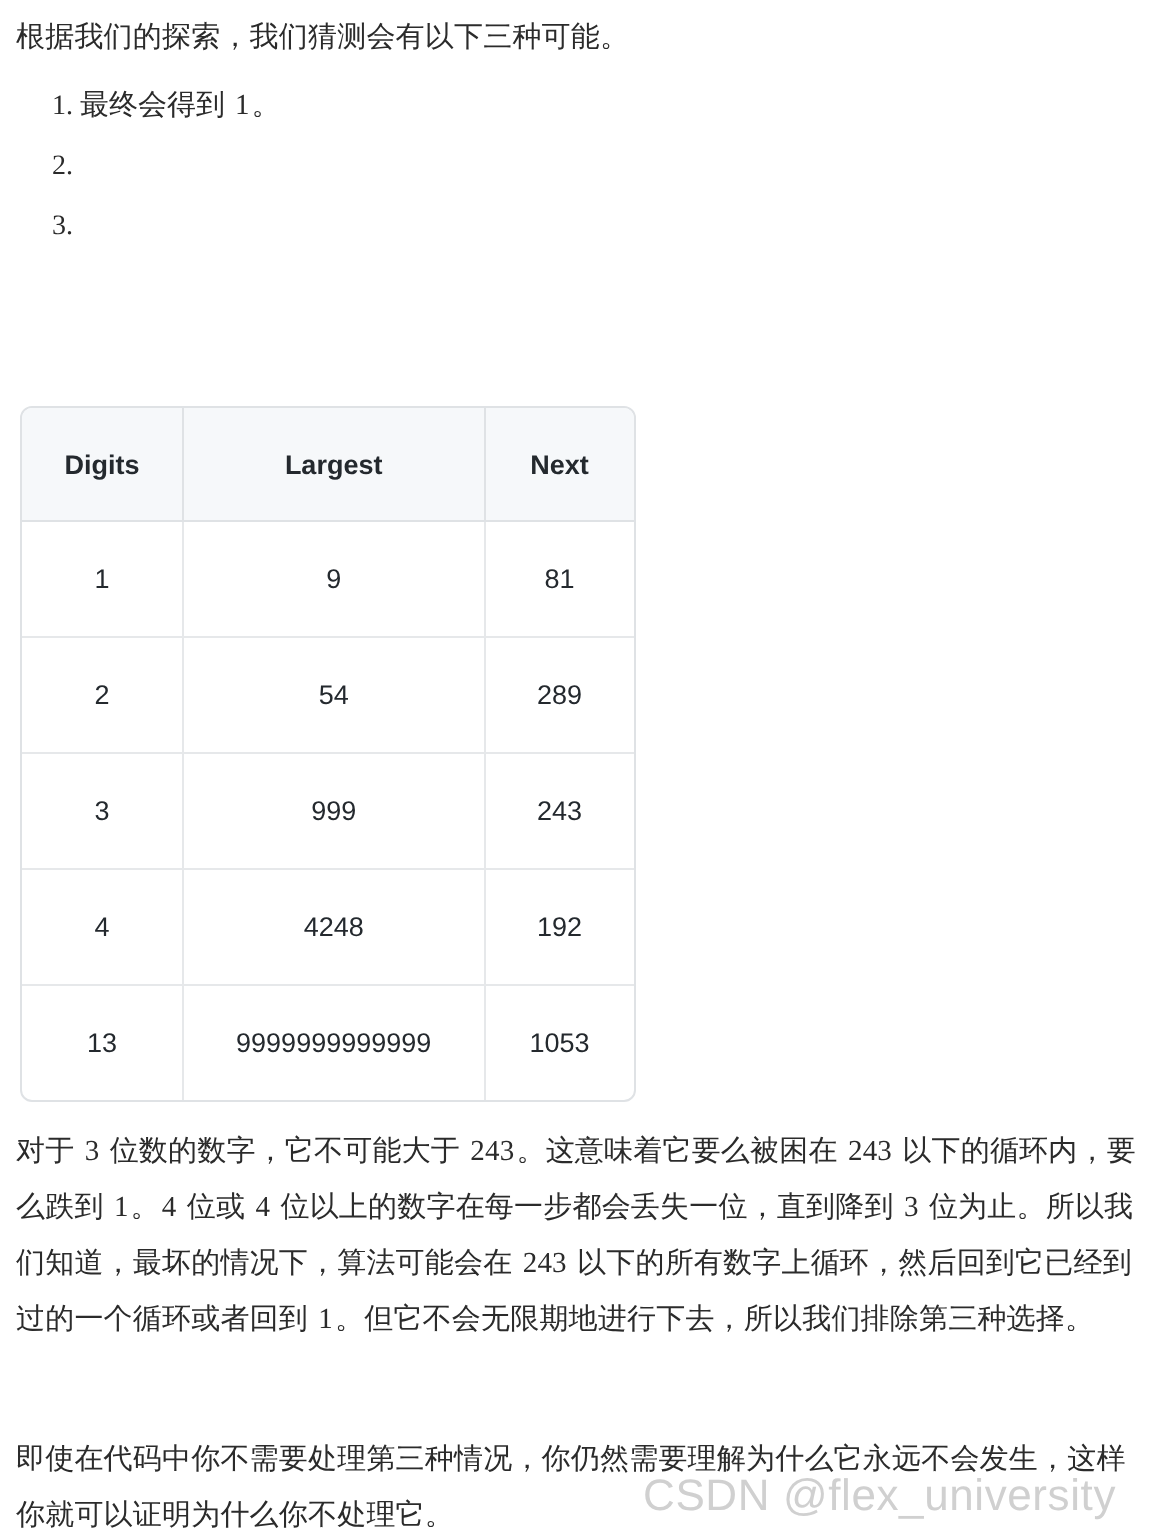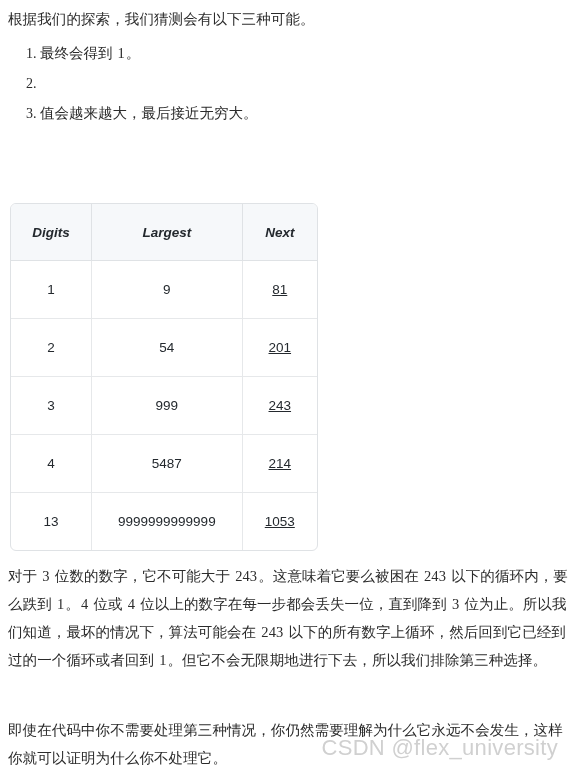--- a/index.html
+++ b/index.html
@@ -86,36 +86,35 @@
   }
   table.digits-table thead th {
     background: #f6f8fa;
     font-weight: bold;
     color: #24292e;
     font-size: 13.5px;
     height: 56px;
     border-bottom: 1px solid #dfe2e5;
     text-align: center;
     padding: 0 6px;
-    font-style: italic;
   }
   table.digits-table thead th + th { border-left: 1px solid #dfe2e5; }
   table.digits-table tbody td {
     height: 57px;
     text-align: center;
     color: #24292e;
     border-bottom: 1px solid #e6e8ea;
     padding: 0 6px;
     font-weight: normal;
   }
   table.digits-table tbody td + td { border-left: 1px solid #e6e8ea; }
   table.digits-table tbody tr:last-child td { border-bottom: none; }
   table.digits-table tbody td.c-digits { width: 80px; }
   table.digits-table tbody td.c-largest { width: 153px; }
-  table.digits-table tbody td.c-next { width: 75px; text-decoration: underline; }
+  table.digits-table tbody td.c-next { width: 75px; }
   table.digits-table thead th.h-digits { width: 80px; }
   table.digits-table thead th.h-largest { width: 153px; }
   table.digits-table thead th.h-next { width: 75px; }
 
   .watermark {
     position: absolute;
     right: 4px;
     bottom: 8px;
     font-size: 22px;
     color: #d0d0d0;
@@ -127,21 +126,21 @@
 </head>
 <body>
 
 <div class="page">
 
   <p class="body-text p-intro">根据我们的探索，我们猜测会有以下三种可能。</p>
 
   <ol class="guess-list">
     <li><span>最终会得到 </span><span class="num">1</span><span>。</span></li>
     <li><span class="num"></span><span></span></li>
-    <li><span>值会越来越大，最后接近无穷大。</span><span class="num"></span><span></span></li>
+    <li><span class="num"></span><span></span></li>
   </ol>
 
 
   <div class="table-wrap">
     <table class="digits-table">
       <thead>
         <tr>
           <th class="h-digits">Digits</th>
           <th class="h-largest">Largest</th>
           <th class="h-next">Next</th>
@@ -149,31 +148,31 @@
       </thead>
       <tbody>
         <tr>
           <td class="c-digits">1</td>
           <td class="c-largest">9</td>
           <td class="c-next">81</td>
         </tr>
         <tr>
           <td class="c-digits">2</td>
           <td class="c-largest">54</td>
-          <td class="c-next">201</td>
+          <td class="c-next">289</td>
         </tr>
         <tr>
           <td class="c-digits">3</td>
           <td class="c-largest">999</td>
           <td class="c-next">243</td>
         </tr>
         <tr>
           <td class="c-digits">4</td>
-          <td class="c-largest">5487</td>
-          <td class="c-next">214</td>
+          <td class="c-largest">4248</td>
+          <td class="c-next">192</td>
         </tr>
         <tr>
           <td class="c-digits">13</td>
           <td class="c-largest">9999999999999</td>
           <td class="c-next">1053</td>
         </tr>
       </tbody>
     </table>
   </div>
 

